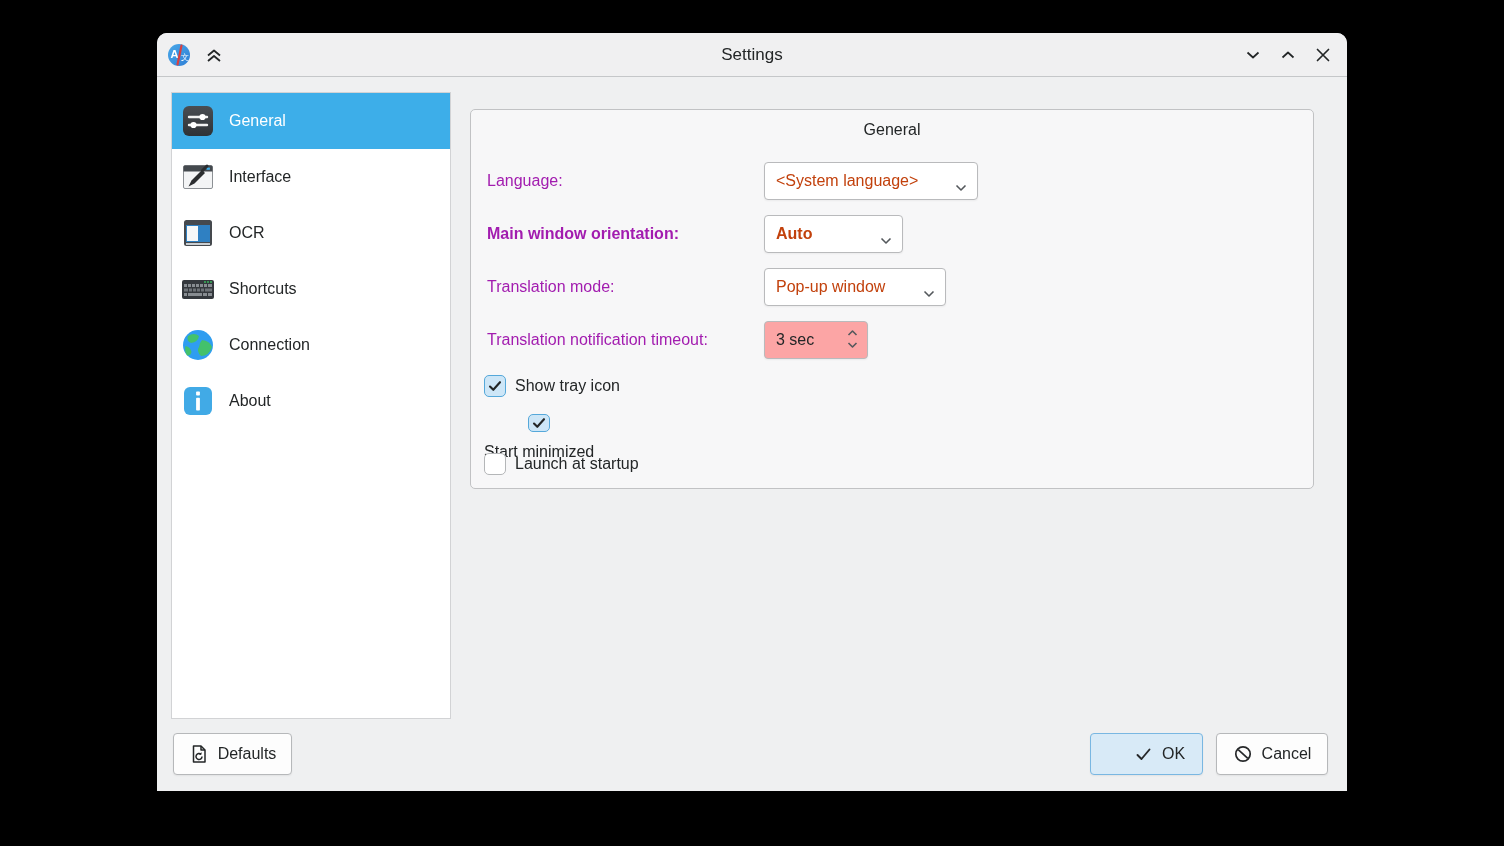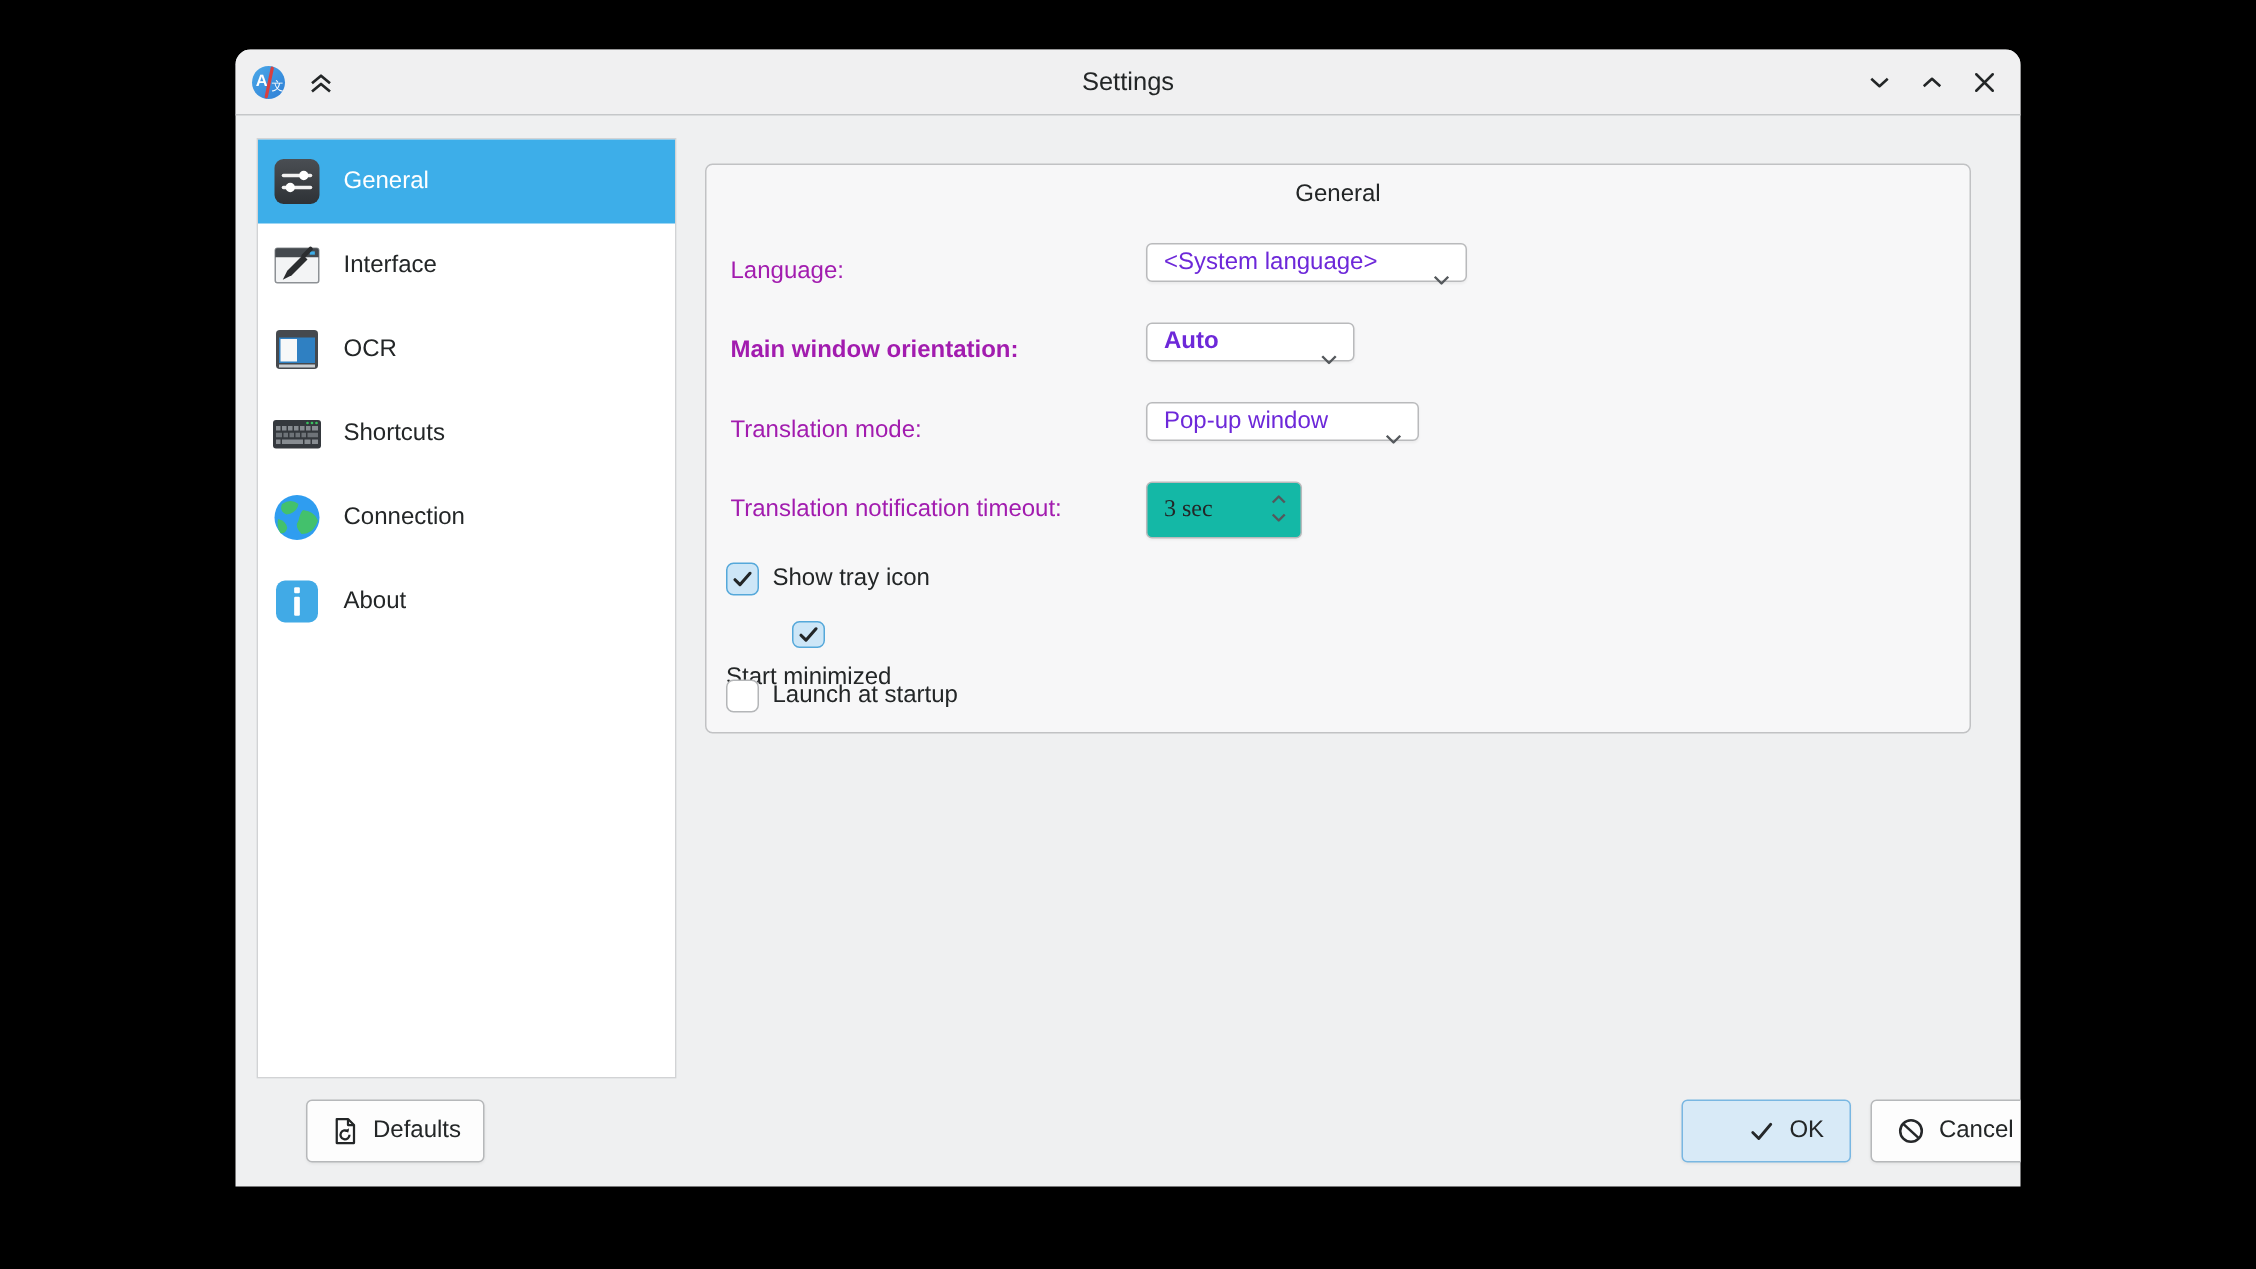--- a/index.html
+++ b/index.html
@@ -21,43 +21,43 @@
                 font-size:16px;color:#232627;}
   .sidebar-item.selected{background:#3daee9;color:#fff;}
   .side-icon{width:36px;height:36px;flex:0 0 36px;}
   
   .groupbox{position:absolute;left:313px;top:76px;width:844px;height:380px;background:#f7f7f8;
             border:1px solid #c1c2c4;border-radius:5px;box-sizing:border-box;}
   .gb-title{position:absolute;top:11px;left:0;width:100%;text-align:center;font-size:16px;color:#232627;}
   .form-row{position:absolute;left:0;width:100%;height:38px;}
   .f-label{position:absolute;left:16px;width:283px;text-align:left;line-height:38px;font-size:16px;color:#a21caf;}
   .f-control{position:absolute;left:293px;top:0;}
-  .combo{height:26px;box-sizing:border-box;background:#fff;border:1px solid #b9babc;border-radius:4px;
-         display:flex;align-items:center;padding:0 21px 0 11px;font-size:16px;color:#6d28d9;
+  .combo{height:38px;box-sizing:border-box;background:#fff;border:1px solid #b9babc;border-radius:4px;
+         display:flex;align-items:center;padding:0 21px 0 11px;font-size:16px;color:#c2410c;
          box-shadow:0 1px 2px rgba(0,0,0,.05);position:relative;white-space:nowrap;}
   .combo .chev{position:absolute;right:10px;top:15px;}
   .w-lang{width:214px;} .w-orient{width:139px;} .w-mode{width:182px;}
-  .spin{width:104px;height:38px;box-sizing:border-box;background:#14b8a6;border:1px solid #b9babc;border-radius:4px;
+  .spin{width:104px;height:38px;box-sizing:border-box;background:#fca5a5;border:1px solid #b9babc;border-radius:4px;
         display:flex;align-items:center;padding:0 30px 0 11px;font-size:16px;color:#232627;
-        box-shadow:0 1px 2px rgba(0,0,0,.05);position:relative;font-family:Liberation Serif, serif;}
+        box-shadow:0 1px 2px rgba(0,0,0,.05);position:relative;}
   .spin-arrows{position:absolute;right:9px;top:7px;display:flex;flex-direction:column;gap:4px;}
   .row1{top:52px;} .row2{top:105px;font-weight:bold;} .row3{top:158px;} .row4{top:211px;}
   
   .checkbox-row{position:absolute;left:13px;height:22px;display:flex;align-items:center;gap:9px;}
   .cbrow1{top:265px;} .cbrow2{top:304px;flex-direction:column;} .cbrow3{top:343px;}
   .cb-box{width:22px;height:22px;box-sizing:border-box;background:#fff;border:1px solid #b4b6b8;border-radius:5px;
           display:flex;align-items:center;justify-content:center;}
   .checkbox-row.checked .cb-box{background:#cde6f7;border-color:#55a8da;}
   .cb-check{display:none;}
   .checkbox-row.checked .cb-check{display:block;}
   .cb-label{font-size:16px;color:#232627;line-height:22px;}
   
   .btn{position:absolute;top:700px;height:42px;box-sizing:border-box;border:1px solid #b6b8ba;border-radius:4px;
        background:#fdfdfd;display:flex;align-items:center;justify-content:center;gap:9px;
-       font-size:16px;color:#232627;box-shadow:0 1px 2px rgba(0,0,0,.06);cursor:default;margin-left:31px;}
+       font-size:16px;color:#232627;box-shadow:0 1px 2px rgba(0,0,0,.06);cursor:default;}
   .btn-defaults{left:16px;width:119px;}
   .btn-ok{left:933px;width:113px;background:#d8eaf7;border-color:#79b7e2;padding-left:26px;}
   .btn-cancel{left:1059px;width:112px;}
 </style>
 </head>
 <body>
 
 <div class="stage">
   <div class="window">
 

